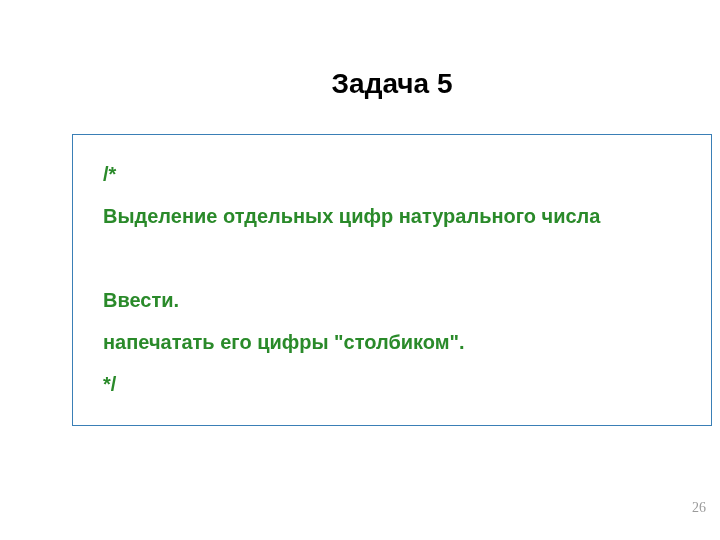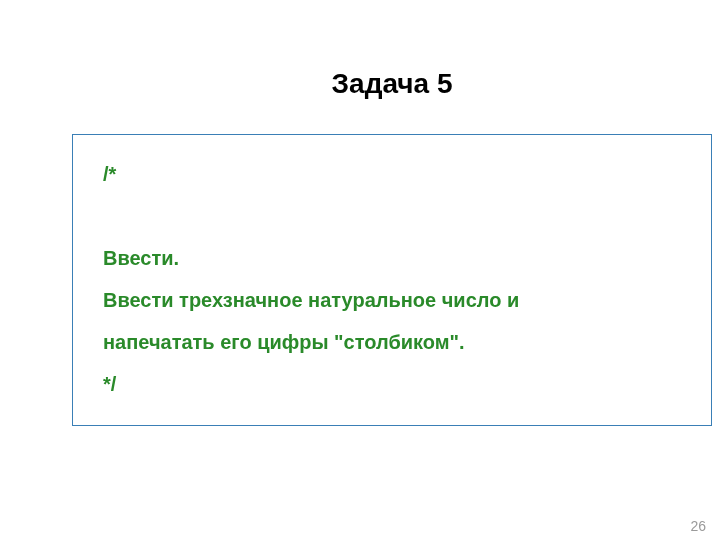--- a/index.html
+++ b/index.html
@@ -33,33 +33,34 @@
       font-size: 20px;
       font-weight: bold;
       line-height: 1.3;
       white-space: pre-wrap;
     }
     .code-blank {
       height: 26px;
     }
     .page-number {
       position: absolute;
-      bottom: 22px;
+      bottom: 40px;
       right: 30px;
       color: #9a9a9a;
       font-size: 14px;
+      font-family: Liberation Serif, serif;
     }
   </style>
 </head>
 <body>
 
 <div class="slide-title">Задача 5</div>
 
 <div class="code-box">
   <div class="code-line">/*</div>
+  <div class="code-line">Выделение отдельных цифр натурального числа</div>
   <div class="code-blank"></div>
   <div class="code-line">Ввести.</div>
-  <div class="code-line">Ввести трехзначное натуральное число и</div>
   <div class="code-line">напечатать его цифры "столбиком".</div>
   <div class="code-line">*/</div>
 </div>
 
 <div class="page-number">26</div>
 
 </body></html>

